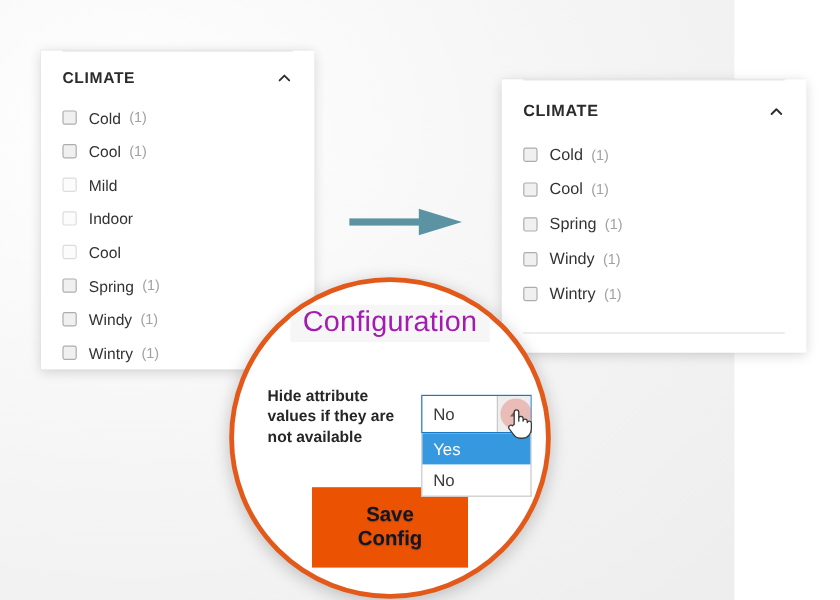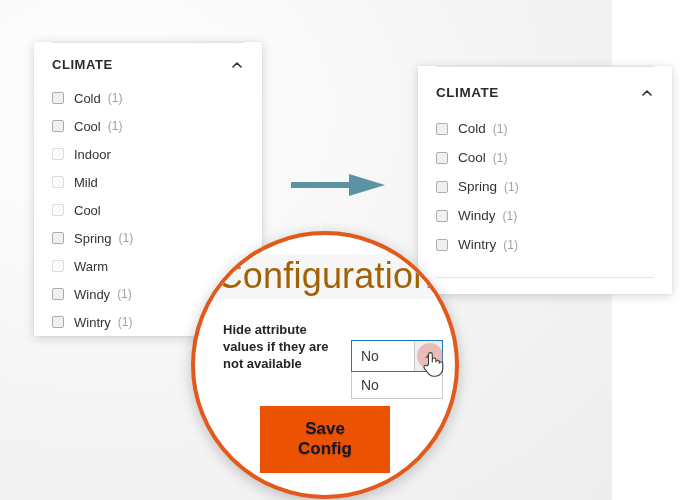--- a/index.html
+++ b/index.html
@@ -134,37 +134,37 @@
     box-shadow: 0 3px 14px rgba(0,0,0,0.22);
     overflow: hidden;
   }
 
   #spot-title {
     position: absolute;
     left: 0;
     right: 0;
     top: 20px;
     text-align: center;
-    font-size: 36px;
+    font-size: 24px;
     font-weight: 400;
-    color: #a16207;
+    color: #a21caf;
     letter-spacing: 0.2px;
   }
   #spot-title span {
     background: #f6f6f6;
     padding: 1px 10px 3px 10px;
   }
 
   #cfg-row {
     position: absolute;
     left: 28px;
     top: 82px;
     right: 18px;
     display: flex;
-    align-items: flex-end;
+    align-items: center;
   }
 
   #cfg-label {
     width: 108px;
     flex: 0 0 auto;
     font-size: 13px;
     font-weight: 700;
     line-height: 17px;
     color: #262626;
     padding-top: 4px;
@@ -296,38 +296,34 @@
             <span class="opt-label">Cold</span>
             <span class="opt-count">(1)</span>
           </div>
           <div class="opt">
             <span class="cbox strong"></span>
             <span class="opt-label">Cool</span>
             <span class="opt-count">(1)</span>
           </div>
           <div class="opt">
             <span class="cbox faint"></span>
+            <span class="opt-label">Mild</span>
+          </div>
+          <div class="opt">
+            <span class="cbox faint"></span>
             <span class="opt-label">Indoor</span>
-          </div>
-          <div class="opt">
-            <span class="cbox faint"></span>
-            <span class="opt-label">Mild</span>
           </div>
           <div class="opt">
             <span class="cbox faint"></span>
             <span class="opt-label">Cool</span>
           </div>
           <div class="opt">
             <span class="cbox strong"></span>
             <span class="opt-label">Spring</span>
             <span class="opt-count">(1)</span>
-          </div>
-          <div class="opt">
-            <span class="cbox faint"></span>
-            <span class="opt-label">Warm</span>
           </div>
           <div class="opt">
             <span class="cbox strong"></span>
             <span class="opt-label">Windy</span>
             <span class="opt-count">(1)</span>
           </div>
           <div class="opt">
             <span class="cbox strong"></span>
             <span class="opt-label">Wintry</span>
             <span class="opt-count">(1)</span>
@@ -401,20 +397,21 @@
       <div id="select-wrap">
 
         <div id="select-box">
           <div id="select-value">No</div>
           <div id="select-arrow">
             <span class="caret"></span>
           </div>
         </div>
 
         <div id="select-list">
+            <div class="sel-item active">Yes</div>
             <div class="sel-item">No</div>
           </div>
 
         <div id="click-halo"></div>
 
         <div id="cursor">
           <svg viewBox="0 0 24 30" width="24" height="30">
             <path d="M7.5 15.5 V5.5 a1.9 1.9 0 0 1 3.8 0 V13 v-2.2 a1.8 1.8 0 0 1 3.6 0 V13
                      a1.75 1.75 0 0 1 3.5 0 v1.2 a1.75 1.75 0 0 1 3.4 0.2 v4.6
                      c0 4.2 -2.6 8.2 -7.2 8.2 h-2.2 c-2.6 0 -4.2 -1.2 -5.6 -3.2

